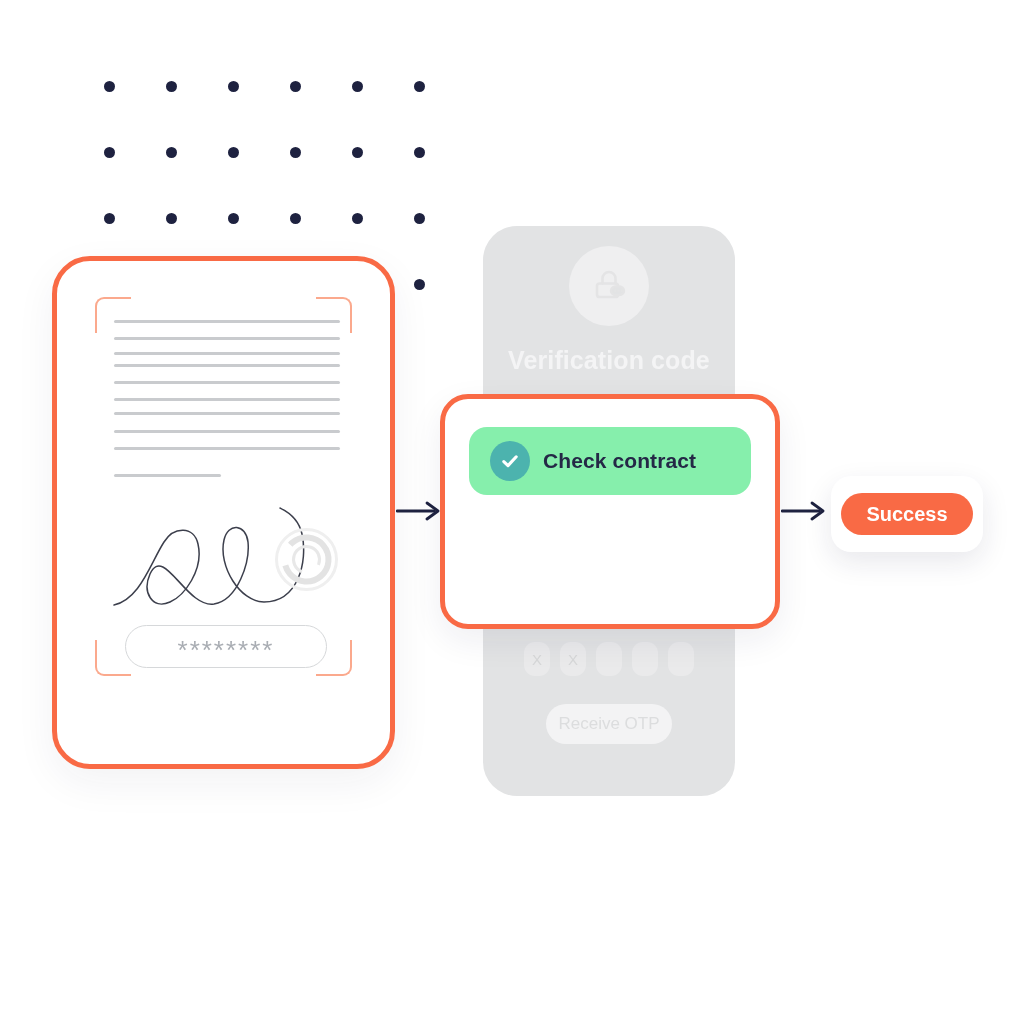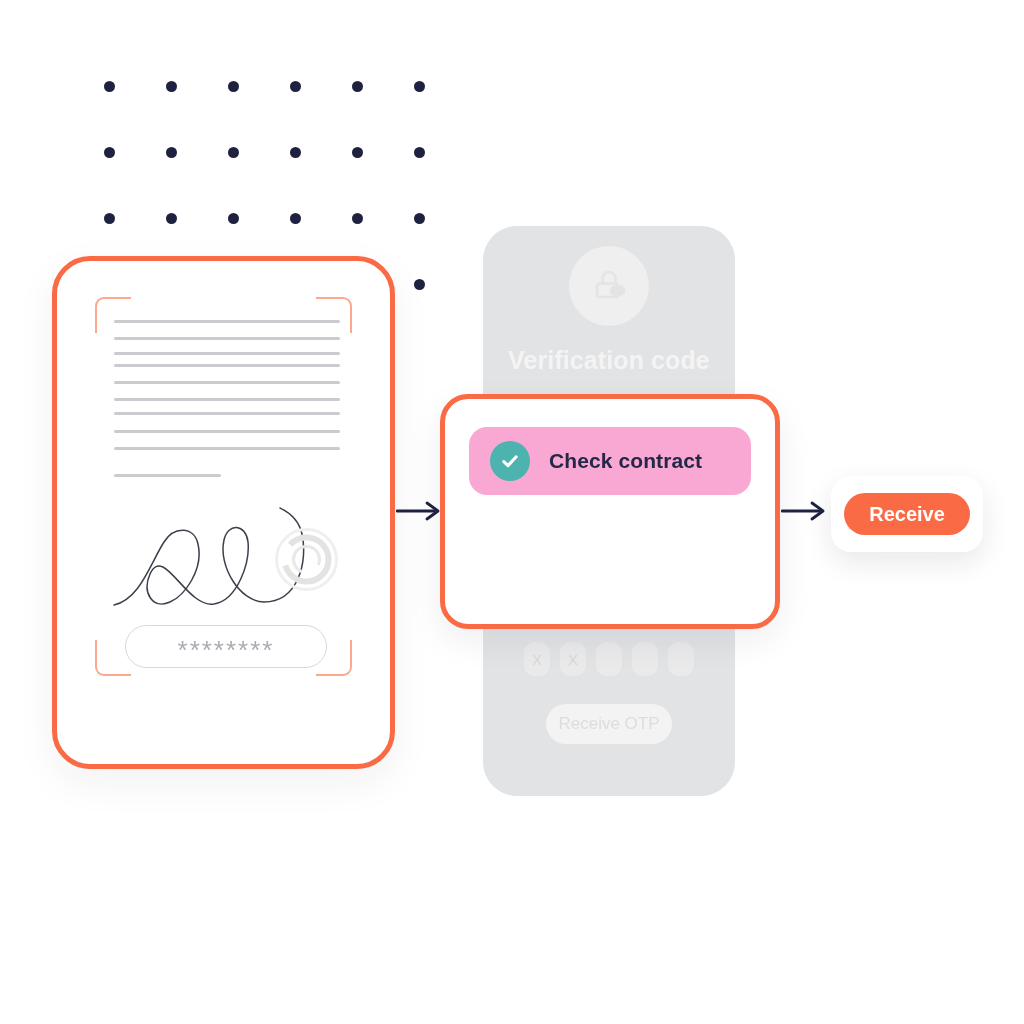--- a/index.html
+++ b/index.html
@@ -194,26 +194,26 @@
     border-radius: 28px;
     box-sizing: border-box;
     padding: 28px 24px;
     display: flex;
     flex-direction: column;
     justify-content: space-between;
     box-shadow: 0 12px 34px rgba(30,34,64,0.07);
   }
   .check-row {
     height: 68px;
-    background: #f9a8d4;
+    background: #86efac;
     border-radius: 18px;
     display: flex;
     align-items: center;
     padding-left: 21px;
-    gap: 19px;
+    gap: 13px;
   }
   .check-circle {
     width: 40px;
     height: 40px;
     border-radius: 50%;
     background: #4CB3AE;
     display: flex;
     align-items: center;
     justify-content: center;
     flex: 0 0 auto;
@@ -363,16 +363,16 @@
         <span class="check-label">Check contract</span>
       </div>
     </div>
 
   <svg class="arrow arrow-2" width="46" height="28" viewBox="0 0 46 28">
     <path d="M1 14 H38" stroke="#1E2240" stroke-width="2.8" stroke-linecap="round" fill="none"></path>
     <path d="M31 6 L42 14 L31 22" stroke="#1E2240" stroke-width="2.8" stroke-linecap="round" stroke-linejoin="round" fill="none"></path>
   </svg>
 
   <div class="success-wrap">
-    <div class="success-pill">Receive</div>
+    <div class="success-pill">Success</div>
   </div>
 
 </div>
 
 </body></html>

